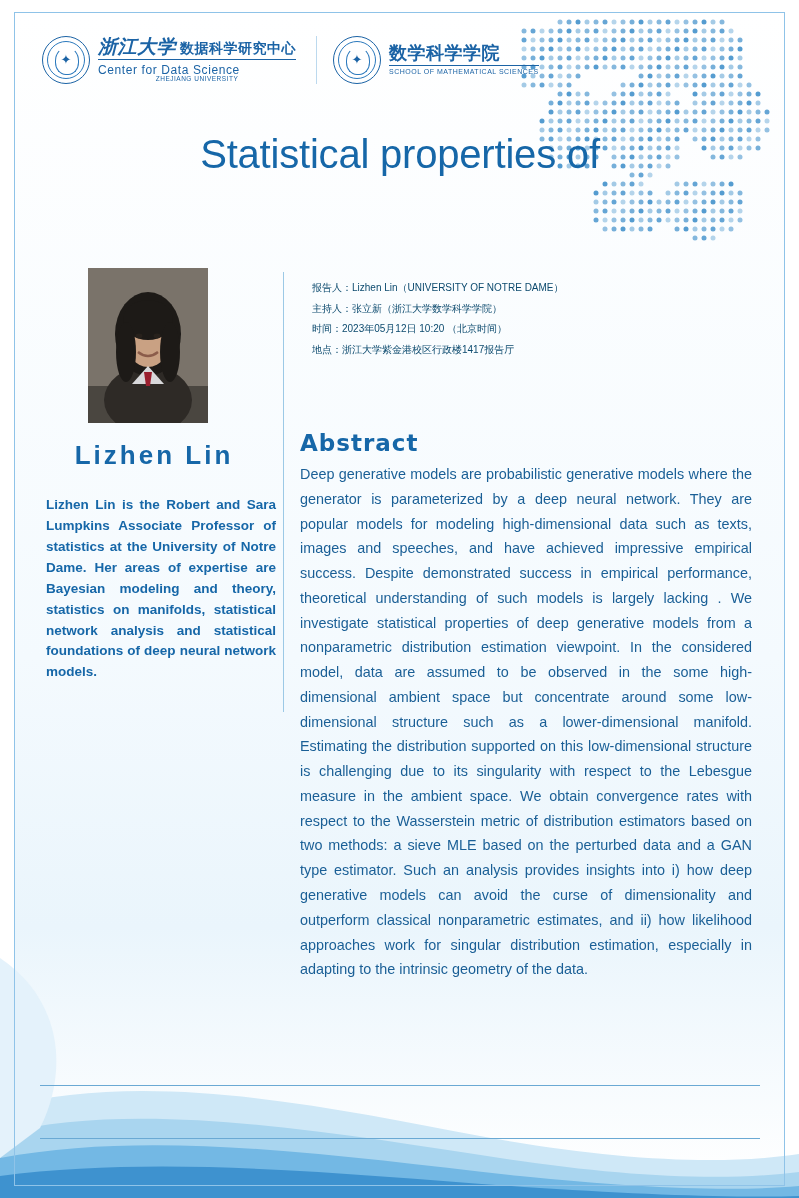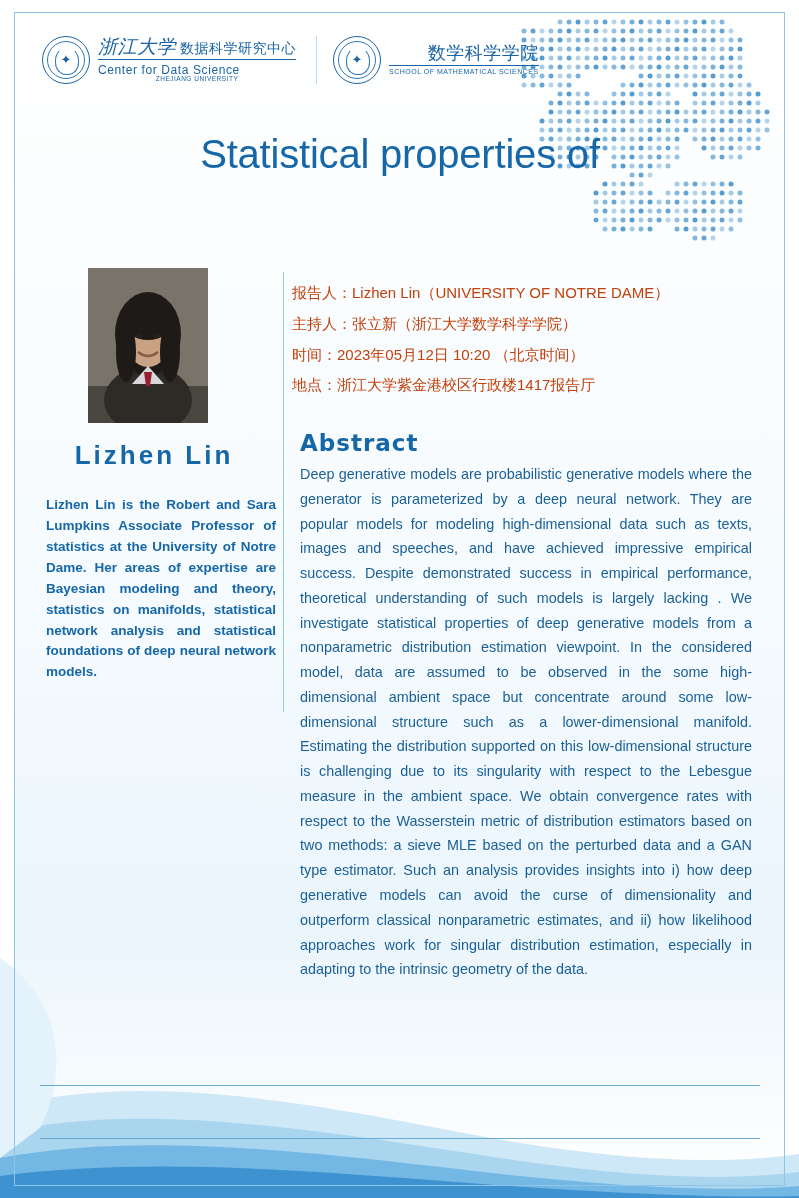--- a/index.html
+++ b/index.html
@@ -103,24 +103,23 @@
   }
   .logo-text {
     display: flex;
     flex-direction: column;
     justify-content: center;
     line-height: 1.05;
   }
   .logo-cn {
     font-size: 17px;
     color: #1b63a5;
-    font-weight: normal;
+    font-weight: bold;
     letter-spacing: 0.5px;
     white-space: nowrap;
-    text-align: right;
   }
   .logo-cn .zju {
     font-family: "Liberation Serif", serif;
     font-style: italic;
     font-size: 19px;
   }
   .logo-en {
     font-size: 12px;
     color: #1b63a5;
     letter-spacing: 0.6px;
@@ -194,25 +193,25 @@
     position: absolute;
     left: 283px;
     top: 272px;
     width: 1px;
     height: 440px;
     background: #9cc9e6;
   }
   
   .meta {
     position: absolute;
-    left: 292px;
+    left: 312px;
     top: 278px;
     width: 452px;
-    color: #c2410c;
-    font-size: 15px;
+    color: #0c4a6e;
+    font-size: 10px;
     line-height: 2.05;
   }
   .meta div { white-space: nowrap; }
   
   .abs-head {
     position: absolute;
     left: 300px;
     top: 430px;
     color: #1667a8;
     font-size: 23px;

